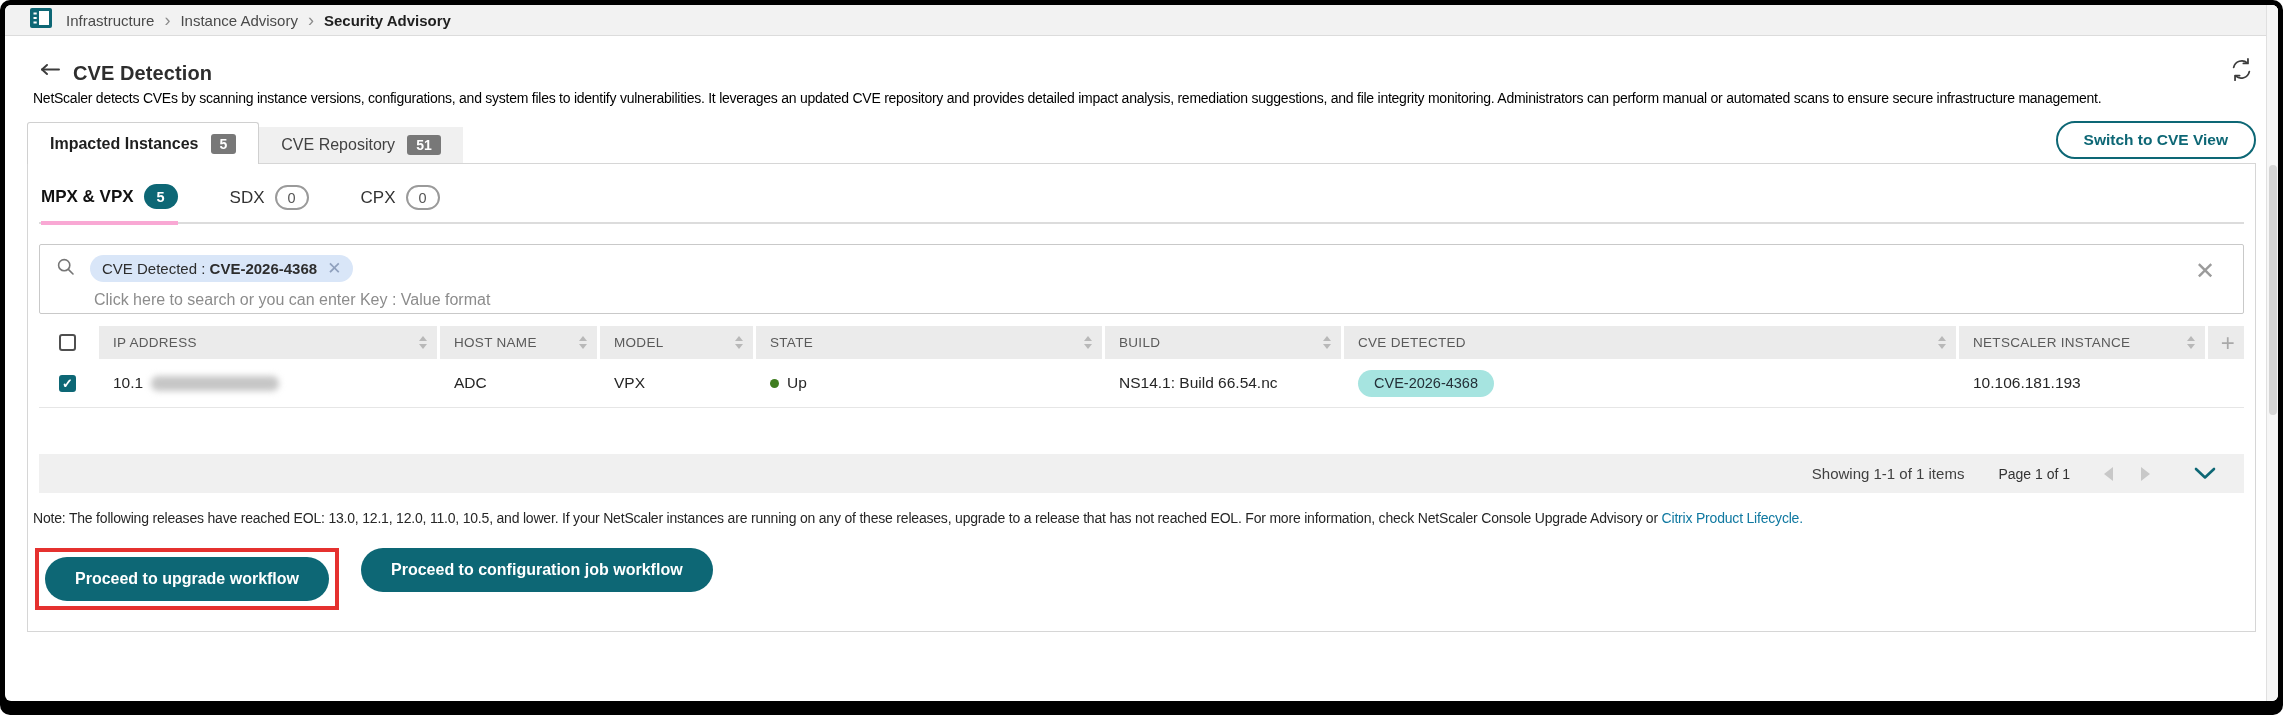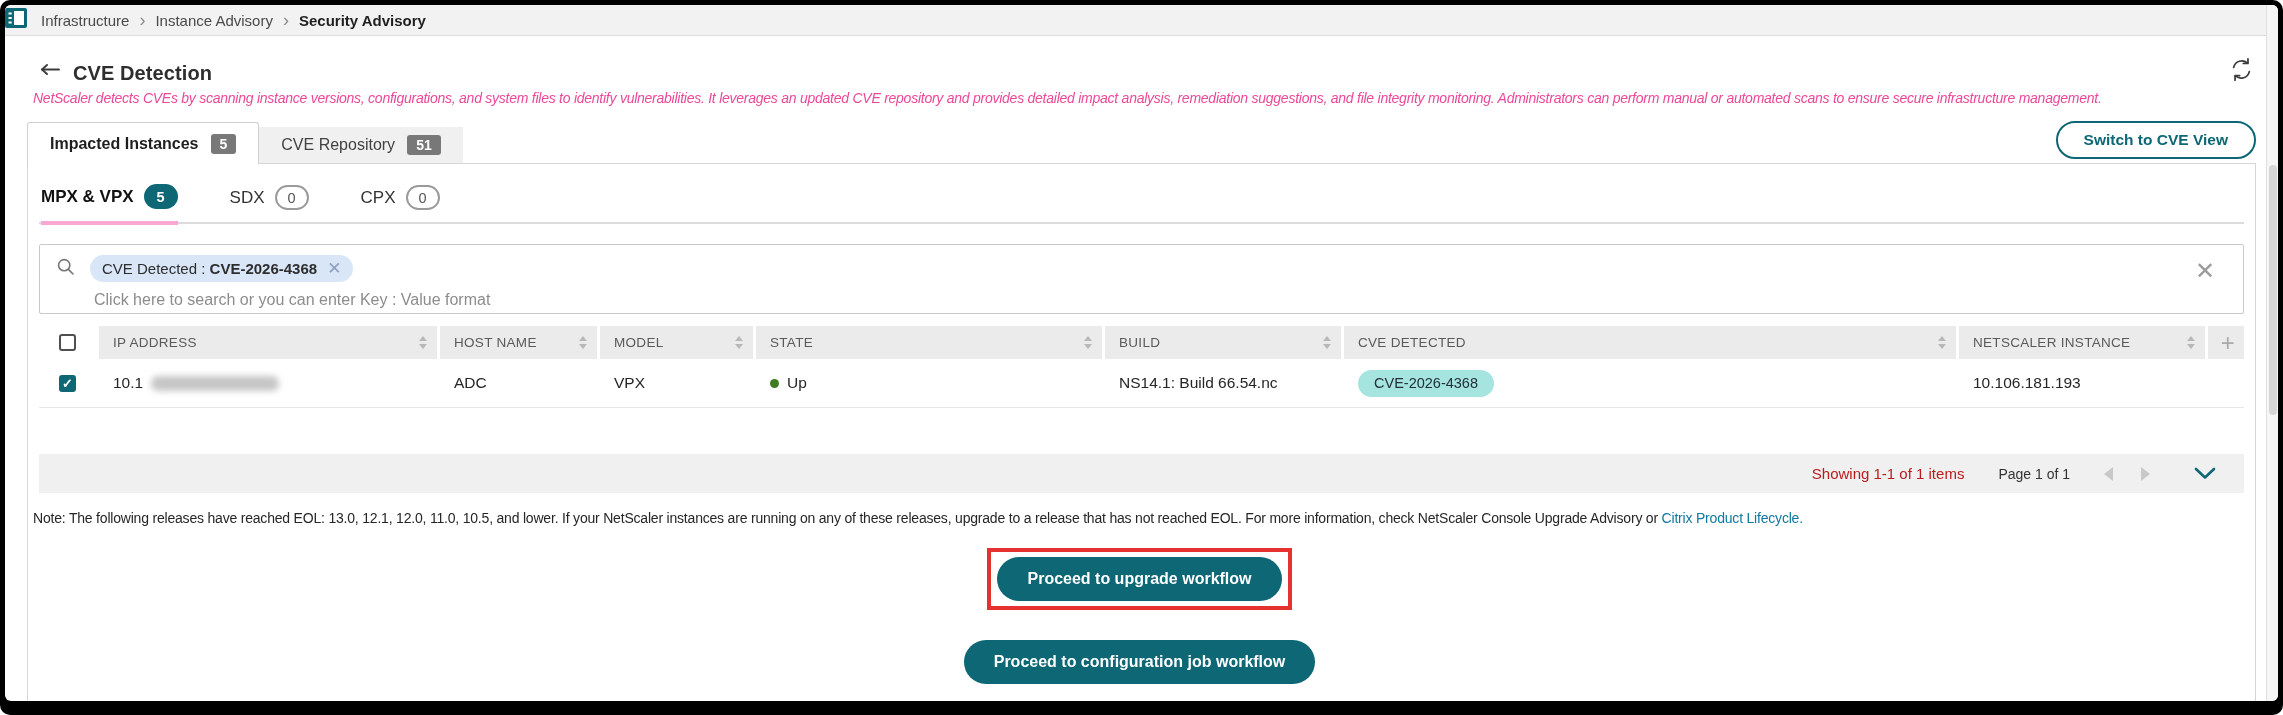--- a/index.html
+++ b/index.html
@@ -3,32 +3,32 @@
 <meta charset="utf-8">
 <style>
   * { box-sizing: border-box; margin: 0; padding: 0; }
   html,body { width: 2283px; height: 715px; overflow: hidden; }
   body { font-family: "Liberation Sans", sans-serif; }
 
   .frame { width: 2283px; height: 715px; background: #000; padding: 5px 5px 14px 5px; border-radius: 10px; }
   .screen { position: relative; width: 100%; height: 696px; background: #fff; border-radius: 6px; overflow: hidden; }
 
   
-  .topbar { height: 31px; background: #f2f2f2; border-bottom: 1px solid #dcdcdc; display: flex; align-items: center; gap: 14px; }
+  .topbar { height: 31px; background: #f2f2f2; border-bottom: 1px solid #dcdcdc; display: flex; align-items: center; padding-left: 25px; gap: 14px; }
   .crumbs { display: flex; align-items: center; gap: 10px; font-size: 15px; color: #4a4a4a; }
   .crumb-sep { color: #8b8b8b; font-size: 18px; line-height: 1; }
   .crumb-last { font-weight: 700; color: #1f1f1f; }
 
   
   .titlebar { height: 49px; display: flex; align-items: flex-end; padding: 0 24px 0 30px; gap: 12px; }
   .page-title { font-size: 20px; font-weight: 700; color: #2e2e2e; letter-spacing: 0.1px; }
   .titlebar .spring { flex: 1; }
   .icon-btn { background: none; border: none; cursor: pointer; display: flex; align-items: center; }
 
-  .desc { margin: 5px 0 0 28px; font-size: 14px; letter-spacing: -0.25px; color: #ec4899; white-space: nowrap; font-style: italic; }
+  .desc { margin: 5px 0 0 28px; font-size: 14px; letter-spacing: -0.25px; color: #000000; white-space: nowrap; }
 
   
   .tabs-row { display: flex; align-items: flex-end; margin: 15px 22px 0 22px; position: relative; z-index: 2; }
   .tab { height: 42px; display: flex; align-items: center; gap: 12px; padding: 0 22px; font-size: 16px; cursor: pointer; }
   .tab.active { background: #fff; border: 1px solid #d0d0d0; border-bottom: none; border-radius: 3px 3px 0 0; font-weight: 700; color: #1f1f1f; margin-bottom: -1px; }
   .tab.inactive { background: #f0f0f0; color: #424242; height: 36px; }
   .count-badge { background: #787878; color: #fff; font-size: 14px; font-weight: 700; padding: 2px 9px; border-radius: 3px; }
   .tabs-row .spring { flex: 1; }
   .switch-btn { height: 38px; margin-bottom: 4px; padding: 0 26px; border-radius: 20px; background: #fff; border: 2px solid #0d6775; color: #0d6775; font-size: 15.5px; font-weight: 700; cursor: pointer; font-family: inherit; }
 
@@ -78,32 +78,32 @@
   .cb.checked { background: #0d6775; border-color: #0d6775; display: flex; align-items: center; justify-content: center; color: #fff; font-size: 13px; font-weight: 700; }
   .cb-cell { justify-content: center; padding-left: 0; display: flex; }
   .redacted { display: inline-block; width: 128px; height: 15px; border-radius: 7px; background: #c6c6c6; filter: blur(3px); }
   .dot { width: 9px; height: 9px; border-radius: 50%; background: #3f7d20; flex: none; }
   .cve-chip { background: #a6e4e0; border-radius: 14px; height: 27px; display: inline-flex; align-items: center; padding: 0 16px; font-size: 14.5px; color: #243038; }
 
   .spacer { height: 46px; }
 
   
   .gridfooter { height: 39px; background: #f0f0f0; display: flex; align-items: center; justify-content: flex-end; gap: 34px; padding-right: 28px; }
-  .showing { color: #b91c1c; font-size: 15px; }
+  .showing { color: #404040; font-size: 15px; }
   .pageinfo { color: #333; font-size: 14px; }
   .pg-arrows { display: flex; gap: 28px; align-items: center; }
   .tri { width: 0; height: 0; cursor: default; }
   .tri.left { border-top: 7px solid transparent; border-bottom: 7px solid transparent; border-right: 9px solid #c8c8c8; }
   .tri.right { border-top: 7px solid transparent; border-bottom: 7px solid transparent; border-left: 9px solid #c8c8c8; }
   .chev { margin-left: 10px; cursor: pointer; display: flex; align-items: center; }
 
   .note { margin: 17px 0 0 -6px; font-size: 14px; letter-spacing: -0.2px; color: #262626; white-space: nowrap; }
   .note a { color: #0f78a0; text-decoration: none; }
 
-  .actions { margin: 22px 0 6px -4px; display: flex; align-items: center; gap: 30px; flex-direction: column; }
+  .actions { margin: 22px 0 6px -4px; display: flex; align-items: flex-start; gap: 22px; }
   .btn-primary { height: 44px; padding: 0 30px; border-radius: 22px; border: none; background: #0d6775; color: #fff; font-size: 16px; font-weight: 700; cursor: pointer; font-family: inherit; }
   .red-wrap { position: relative; padding: 9px 10px; }
   .red-outline { position: absolute; inset: 0; border: 4px solid #e5312f; pointer-events: none; }
 
   
   .scrollbar { position: absolute; top: 0; right: 0; width: 12px; height: 100%; background: #f6f6f6; border-left: 1px solid #e0e0e0; }
   .scroll-thumb { position: absolute; top: 160px; left: 2px; width: 8px; height: 250px; border-radius: 4px; background: #d6d6d6; }
 </style>
 </head>
 <body>

